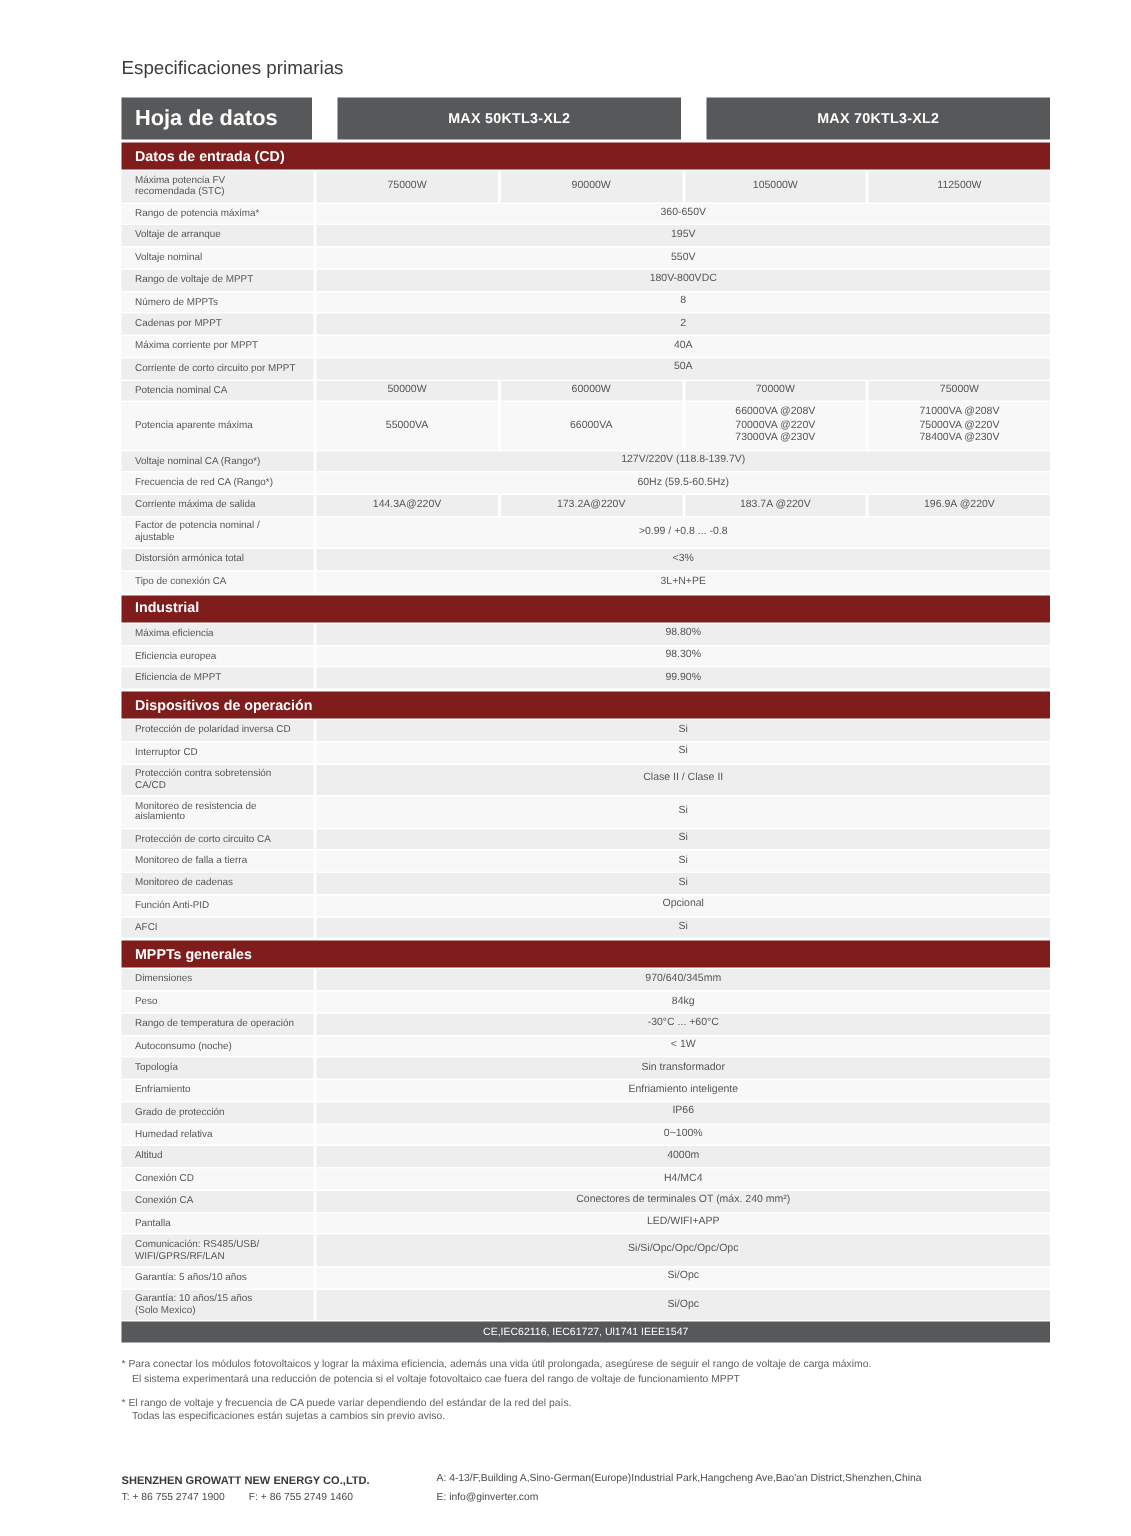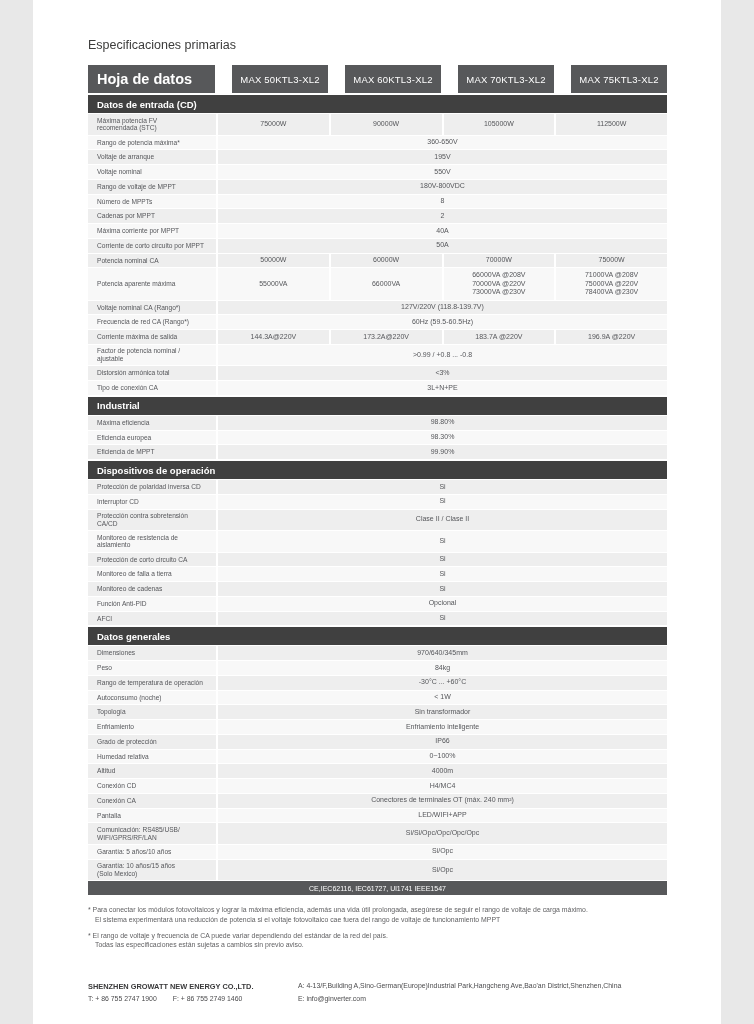--- a/index.html
+++ b/index.html
@@ -1,31 +1,31 @@
 <!DOCTYPE html>
 <html><head>
 <meta charset="utf-8">
 <style>
   html,body { margin:0; padding:0; background:#e8e8e8; }
   .page {
-    width:688px; height:1024px; background:#ffffff; margin:0 auto;
+    width:754px; height:1024px; background:#ffffff; margin:0 auto;
     font-family:"Liberation Sans", sans-serif; position:relative;
-    box-sizing:border-box; padding:38px 54px 0 55px; overflow:hidden;
+    box-sizing:border-box; padding:38px 54px 0 81px; overflow:hidden;
   }
   .page-title { font-size:12.5px; color:#3c3c3b; margin-bottom:13px; }
 
   
   .ds-header { display:flex; gap:17px; }
   .h-cell { background:#57585a; color:#ffffff; height:28px; display:flex; align-items:center; }
   .h-cell.hoja { width:118px; padding-left:9px; font-size:14.5px; font-weight:bold; flex:none; }
-  .h-cell.model { flex:1 1 0; justify-content:center; font-size:9.5px; font-weight:normal; letter-spacing:0.2px; }
+  .h-cell.model { flex:1 1 0; justify-content:center; font-size:9.5px; font-weight:bold; letter-spacing:0.2px; }
 
   
   .section-bar {
-    margin-top:2px; margin-bottom:1px; background:#404040; color:#ffffff;
+    margin-top:2px; margin-bottom:1px; background:#7f1d1d; color:#ffffff;
     font-size:9.5px; font-weight:bold; padding:3.5px 0 3.5px 9px;
   }
 
   
   .row { display:flex; gap:2px; margin-bottom:1px; }
   .row.odd  > div { background:#eeeeee; }
   .row.even > div { background:#f8f8f8; }
   .label {
     width:119px; flex:none; padding:2.5px 0 2.5px 9px;
     font-size:6.6px; line-height:1.18; color:#55565a;
@@ -58,23 +58,21 @@
 </head>
 <body>
 
 <div class="page">
   <div class="page-title">Especificaciones primarias</div>
 
   <div>
     <div class="ds-header">
       <div class="h-cell hoja">Hoja de datos</div>
       <div class="h-cell model">MAX 50KTL3-XL2</div>
-      <div class="h-cell model">MAX 60KTL3-XL2</div>
       <div class="h-cell model">MAX 70KTL3-XL2</div>
-      <div class="h-cell model">MAX 75KTL3-XL2</div>
     </div>
 
     <div id="table-body">
         <div class="section-bar">Datos de entrada (CD)</div>
         <div class="row odd">
           <div class="label">Máxima potencia FV
 recomendada (STC)</div>
           <div class="val">75000W</div>
           <div class="val">90000W</div>
           <div class="val">105000W</div>
@@ -203,21 +201,21 @@
           <div class="val span">Si</div>
         </div>
         <div class="row even">
           <div class="label">Función Anti-PID</div>
           <div class="val span">Opcional</div>
         </div>
         <div class="row odd">
           <div class="label">AFCI</div>
           <div class="val span">Si</div>
         </div>
-        <div class="section-bar">Datos generales</div>
+        <div class="section-bar">MPPTs generales</div>
         <div class="row odd">
           <div class="label">Dimensiones</div>
           <div class="val span">970/640/345mm</div>
         </div>
         <div class="row even">
           <div class="label">Peso</div>
           <div class="val span">84kg</div>
         </div>
         <div class="row odd">
           <div class="label">Rango de temperatura de operación</div>

